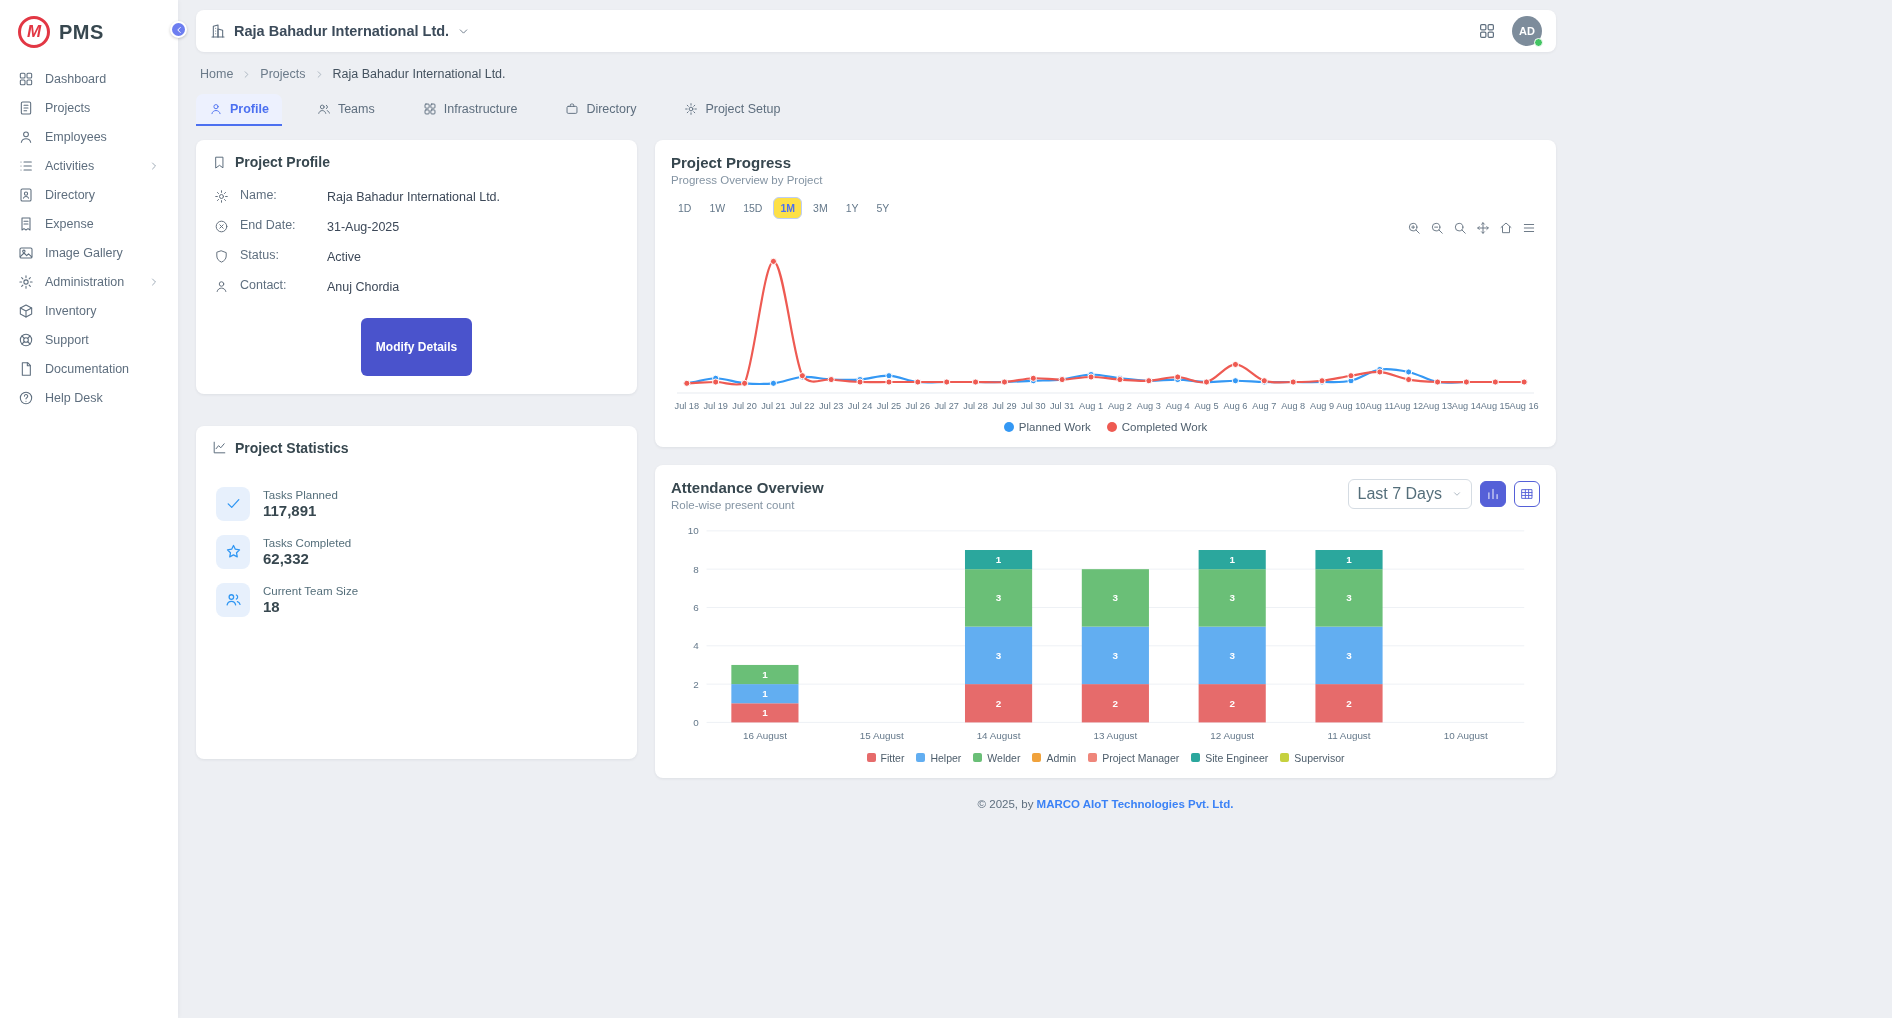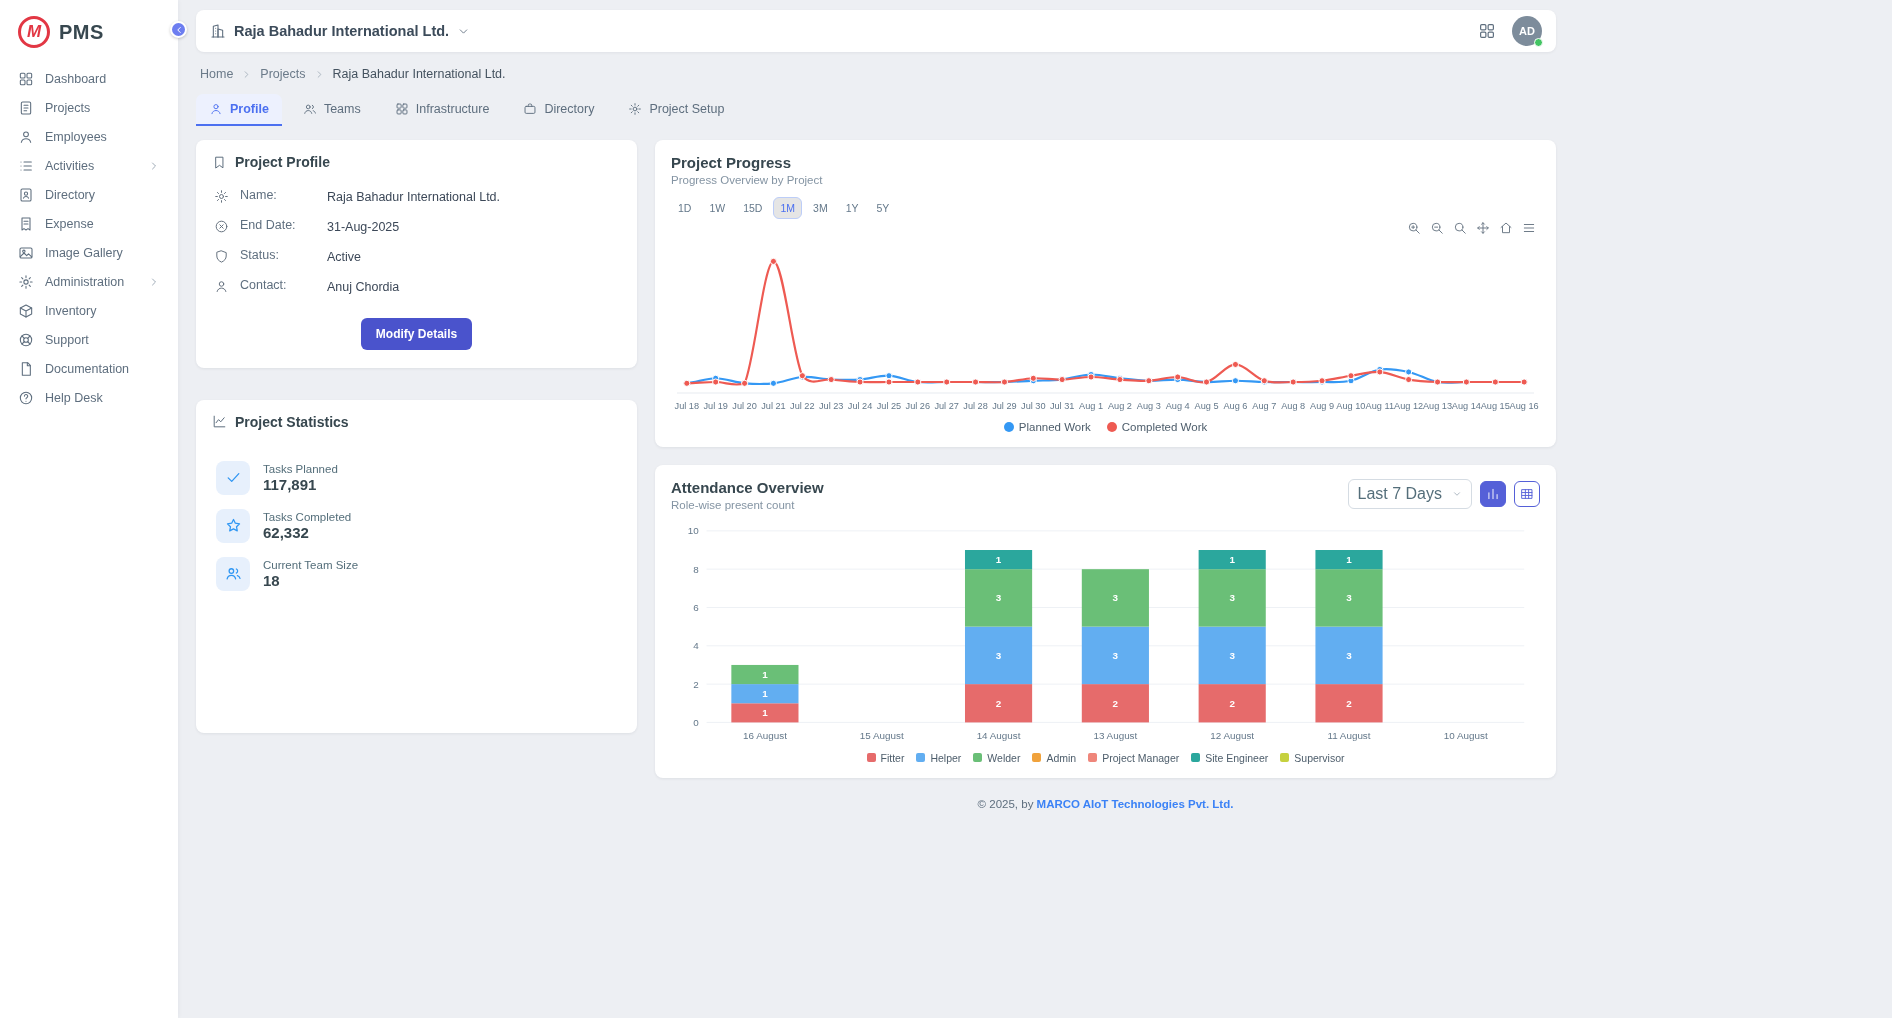--- a/index.html
+++ b/index.html
@@ -28,60 +28,60 @@
   .hdr-right{margin-left:auto;display:flex;align-items:center;gap:16px}
   .apps-btn{color:#5e6e7e;cursor:pointer;display:flex}
   .apps-btn .ic{width:18px;height:18px}
   .avatar{width:30px;height:30px;border-radius:50%;background:#7d8c9b;color:#fff;font-size:11px;font-weight:bold;display:flex;align-items:center;justify-content:center;position:relative;cursor:pointer}
   .avatar .status-dot{position:absolute;right:-1px;bottom:-1px;width:9px;height:9px;border-radius:50%;background:#43c463;border:1.5px solid #fff}
 
   .breadcrumb{display:flex;align-items:center;gap:8px;font-size:12.5px;color:#6b7a89;margin:15px 4px 0}
   .breadcrumb .crumb-sep{width:11px;height:11px;color:#97a3b0}
   .breadcrumb .current{color:#44525f}
 
-  .tabs{display:flex;gap:8px;margin-top:13px}
+  .tabs{display:flex;gap:22px;margin-top:13px}
   .tab{display:flex;align-items:center;gap:7px;padding:8px 13px;font-size:12.5px;color:#5e6e7e;border-radius:7px 7px 0 0;cursor:pointer;border-bottom:2px solid transparent}
   .tab .ic{width:14px;height:14px}
   .tab.active{color:#4c70f0;background:#edf1fe;border-bottom-color:#4c70f0;font-weight:bold}
 
   .content{display:flex;gap:18px;margin-top:14px;align-items:flex-start}
   .col-left{width:441px;flex:none;display:flex;flex-direction:column;gap:32px}
   .col-right{flex:1;display:flex;flex-direction:column;gap:18px;min-width:0}
   .card{background:#fff;border-radius:8px;box-shadow:0 1px 3px rgba(16,24,40,.07);padding:14px 16px}
   .card-title-row{display:flex;align-items:center;gap:8px}
   .card-title-row .ic{width:15px;height:15px;color:#5e6e7e}
   .card-title{font-size:14px;font-weight:bold;color:#37474f}
   .card-sub{font-size:11.5px;color:#8494a3;margin-top:3px}
 
   
   .field-list{margin-top:12px}
   .field-row{display:flex;gap:11px;padding:6px 2px;font-size:12.5px;align-items:flex-start}
   .field-row .ic{width:15px;height:15px;color:#66727f;margin-top:1px}
   .field-label{width:76px;flex:none;color:#5f6f7f}
   .field-value{color:#3c4858;line-height:1.45}
   .btn-row{text-align:center;margin:15px 0 4px}
-  .btn-primary{background:#4a53cc;color:#fff;border:none;border-radius:6px;font-size:12px;font-weight:bold;padding:9px 15px;cursor:pointer;font-family:inherit}
+  .btn-primary{background:#4a53cc;color:#fff;border:none;border-radius:6px;font-size:12px;font-weight:bold;padding:22px 15px;cursor:pointer;font-family:inherit}
 
   
   .stats-card{min-height:333px}
   .gauge-area{display:flex;justify-content:center;margin-top:10px}
   .gauge-wrap{position:relative;width:150px;height:112px}
   .gauge-label{position:absolute;top:46px;width:100%;text-align:center;font-size:13px;color:#4d5d6b}
   .gauge-value{position:absolute;top:72px;width:100%;text-align:center;font-size:23px;color:#4d5d6b}
   .stat-list{margin-top:24px;padding:0 4px}
   .stat-row{display:flex;align-items:center;gap:13px;padding:7px 0}
   .stat-icon{width:34px;height:34px;border-radius:8px;background:#e7f0fc;color:#2f96f3;display:flex;align-items:center;justify-content:center;flex:none}
   .stat-icon .ic{width:17px;height:17px;stroke-width:1.8}
   .stat-label{font-size:11.5px;color:#546e7a}
   .stat-value{font-size:15px;font-weight:bold;color:#37474f;margin-top:1px}
 
   
   .range-row{display:flex;gap:4px;margin-top:11px}
   .range-btn{font-size:10.5px;color:#64788a;padding:4px 6px;border-radius:6px;border:1px solid transparent;cursor:pointer;background:transparent;font-family:inherit}
-  .range-btn.active{color:#4c70f0;background:#e5e5e5;border-color:#bccdf8;font-weight:normal}
+  .range-btn.active{color:#4c70f0;background:#fde047;border-color:#bccdf8;font-weight:bold}
   .chart-toolbar{display:flex;gap:9px;justify-content:flex-end;margin:2px 4px 0;color:#6d7a88}
   .chart-toolbar .ic{width:14px;height:14px;cursor:pointer;stroke-width:1.7}
   .chart-svg{width:100%;display:block}
   .legend-row{display:flex;justify-content:center;gap:16px;margin-top:4px;font-size:11.5px;color:#4d5d6b;flex-wrap:wrap}
   .legend-item{display:flex;align-items:center;gap:5px;cursor:pointer}
   .legend-dot{width:10px;height:10px;border-radius:50%}
   .legend-sq{width:9px;height:9px;border-radius:2px}
 
   
   .att-header{display:flex;align-items:flex-start}

